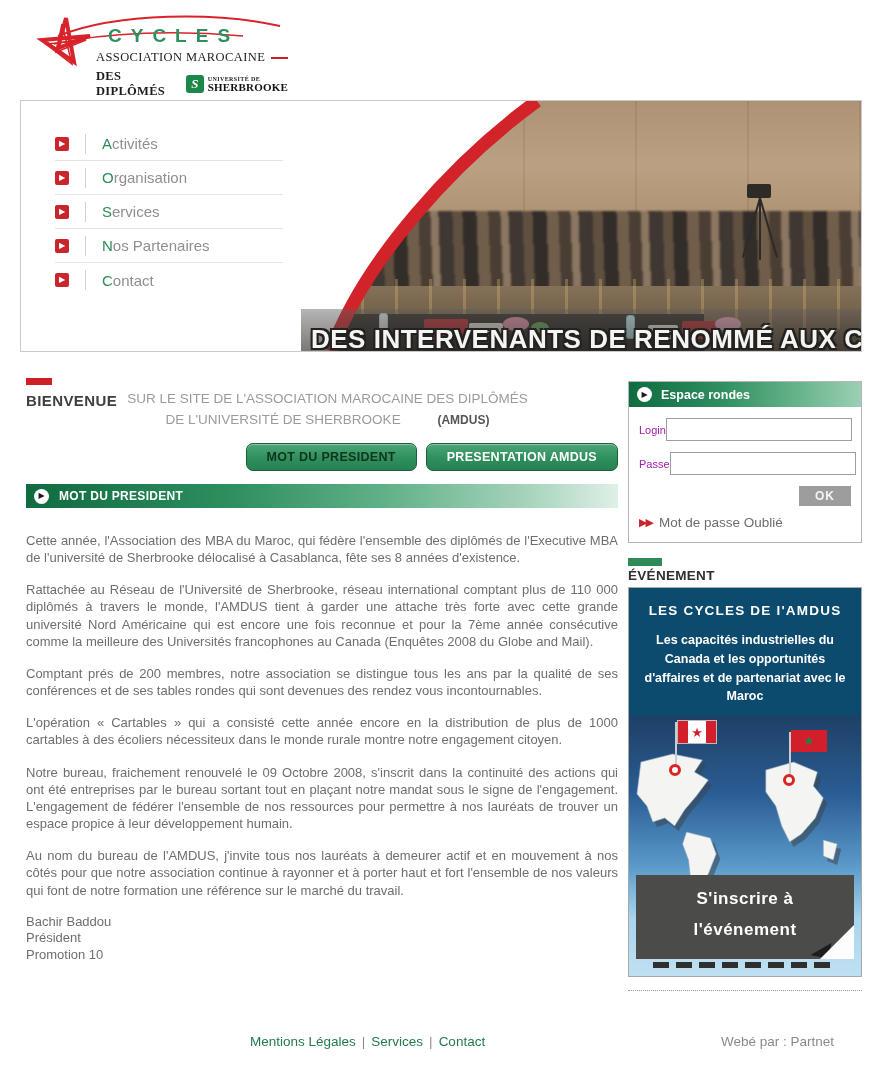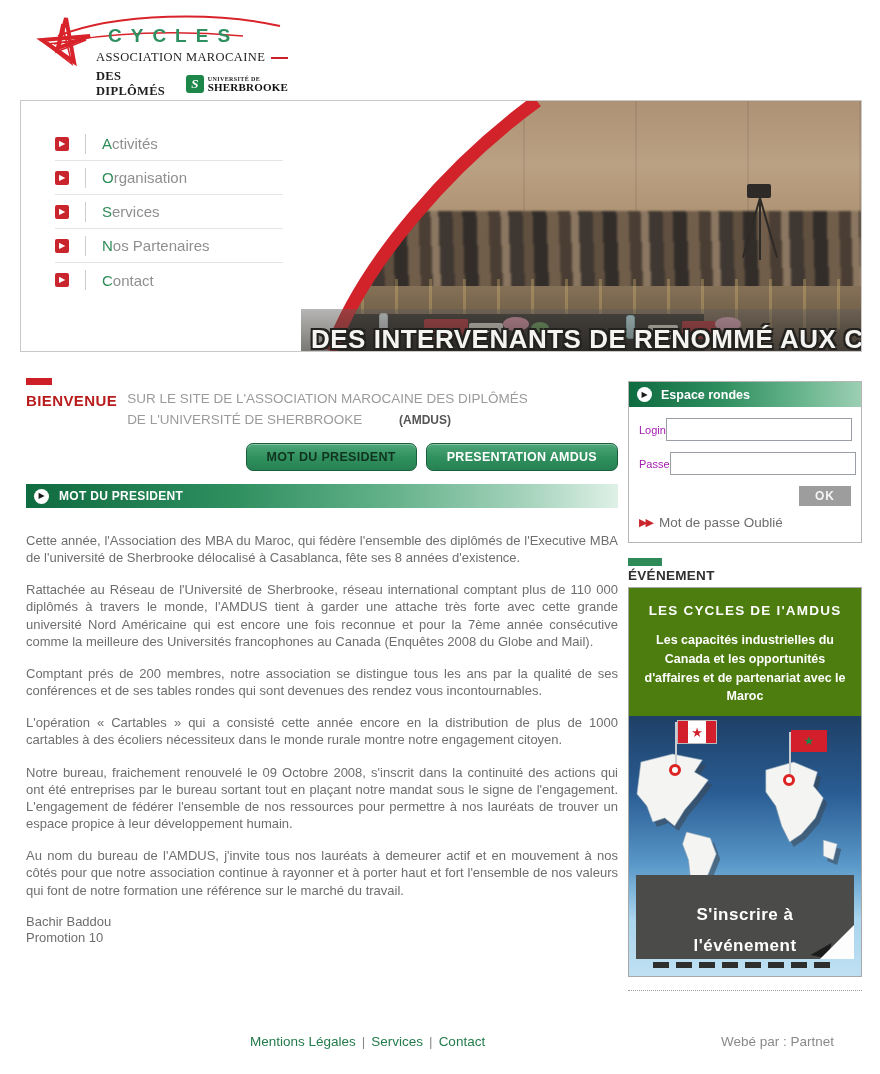--- a/index.html
+++ b/index.html
@@ -54,22 +54,22 @@
   .swoosh { position:absolute; left:0; top:0; height:100%; width:250px; }
   .hero-banner { position:absolute; left:0; right:0; bottom:0; height:42px; overflow:hidden;
           background:linear-gradient(180deg, rgba(96,93,88,.45), rgba(58,56,52,.68)); }
   .hero-banner .txt { position:absolute; left:10px; top:15px; font-size:26px; font-weight:bold; color:#f4f4f2;
           letter-spacing:.5px; white-space:nowrap;
           text-shadow:-2px -2px 0 #24221f, 2px -2px 0 #24221f, -2px 2px 0 #24221f, 2px 2px 0 #24221f, 0 2px 0 #24221f; }
 
   
   .red-mark { position:absolute; left:26px; top:378px; width:26px; height:7px; background:#cc1f26; }
   .welcome { position:absolute; left:26px; top:389px; width:592px; display:flex; }
-  .welcome-title { font-size:15px; font-weight:bold; color:#b91c1c; letter-spacing:.4px; padding-top:3px; }
-  .welcome-sub { margin-left:10px; color:#9b9b9b; font-size:13.5px; line-height:1.55; }
+  .welcome-title { font-size:15px; font-weight:bold; color:#404040; letter-spacing:.4px; padding-top:3px; }
+  .welcome-sub { margin-left:10px; color:#9b9b9b; font-size:13.5px; line-height:1.55;text-align:center; }
   .welcome-suffix { color:#555; font-weight:bold; font-size:12px;margin-left:33px; }
   .btn-row { position:absolute; left:26px; top:443px; width:592px; display:flex; justify-content:flex-end; gap:9px; }
   .gbtn { border:1px solid #17603a; border-radius:7px; padding:6px 20px; font-size:12.5px; font-weight:bold; letter-spacing:.3px;
           background:linear-gradient(180deg,#4da678 0%,#2f8f5d 55%,#27835а 100%);
           background:linear-gradient(180deg,#4da678 0%,#2f8f5d 55%,#278153 100%);
           cursor:pointer; box-shadow:inset 0 1px 0 rgba(255,255,255,.35); }
   .gbtn.dark-text { color:#10341f; }
   .gbtn.light-text { color:#fff; }
 
   .section-bar { position:absolute; left:26px; top:484px; width:592px; height:24px; display:flex; align-items:center; padding-left:8px;
@@ -94,36 +94,36 @@
   .ok-row { display:flex; justify-content:flex-end; }
   .ok-btn { width:52px; height:20px; background:#9d9d9d; color:#f4f4f4; font-weight:bold; font-size:12px; text-align:center;
           line-height:20px; letter-spacing:1px; cursor:pointer; }
   .forgot-row { display:flex; align-items:center; margin-top:9px; cursor:pointer; }
   .forgot-arrows { color:#c9252c; font-size:11px; letter-spacing:-2px; margin-right:7px; line-height:1; }
   .forgot-text { color:#6d6d6d; font-size:13.5px; }
 
   
   .green-mark { position:absolute; left:628px; top:558px; width:34px; height:8px; background:#2e8b57; }
   .event-heading { position:absolute; left:628px; top:568px; font-size:13.5px; font-weight:bold; color:#2f2f2f; letter-spacing:.3px; }
-  .poster { position:absolute; left:628px; top:587px; width:234px; height:390px; background:#4d7c0f; border:1px solid #a8a8a8; text-align:center; overflow:hidden; }
+  .poster { position:absolute; left:628px; top:587px; width:234px; height:390px; background:#0c4a6e; border:1px solid #a8a8a8; text-align:center; overflow:hidden; }
   .poster-title { margin-top:15px; color:#fff; font-weight:bold; font-size:13.5px; letter-spacing:1.2px; }
   .poster-sub { margin-top:13px; padding:0 8px; color:#fff; font-weight:bold; font-size:12.5px; line-height:1.5; }
   .map-zone { position:absolute; left:0; right:0; top:128px; bottom:0;
           background:linear-gradient(180deg,#1e4066 0%,#2a5d94 30%,#5b9aca 58%,#a9d5ee 78%,#bfe0f2 100%); }
   .map-zone svg { position:absolute; left:0; top:28px; width:100%; height:150px; }
   .flag { position:absolute; }
   .flag .pole { position:absolute; left:0; top:0; width:2px; height:44px; background:#c9ccd0; }
   .flag .pin { position:absolute; left:-6px; top:42px; width:12px; height:12px; border:3px solid #d22; border-radius:50%; background:#fff; }
   .flag .cloth { position:absolute; left:2px; top:-2px; }
   .canada-cloth { width:40px; height:24px; background:#fff; border:1px solid #bbb; display:flex; }
   .canada-band { width:10px; height:100%; background:#d21f2b; }
   .canada-mid { flex:1; display:flex; align-items:center; justify-content:center; color:#d21f2b; font-size:13px; line-height:1; }
   .morocco-cloth { width:36px; height:22px; background:#d21f2b; display:flex; align-items:center; justify-content:center; color:#1d8649; font-size:12px; line-height:1; }
   .cta-box { position:absolute; left:7px; right:7px; bottom:17px; height:84px; background:#4b4b49; color:#fff;
-          font-weight:bold; font-size:17px; letter-spacing:.5px; padding-top:24px; line-height:1.85; cursor:pointer; }
+          font-weight:bold; font-size:17px; letter-spacing:.5px; padding-top:8px; line-height:1.85; cursor:pointer; }
   .curl { position:absolute; right:0; bottom:0; width:0; height:0; border-bottom:34px solid #fdfdfd; border-left:34px solid transparent; }
   .curl-shadow { position:absolute; right:24px; bottom:2px; width:0; height:0; border-bottom:16px solid #1c1c1c; border-left:18px solid transparent; transform:rotate(12deg); }
   .sliver { position:absolute; left:24px; right:24px; bottom:8px; height:6px;
           background:repeating-linear-gradient(90deg,#2e2e2c 0 16px, transparent 16px 23px); }
   .dotted-sep { position:absolute; left:628px; top:990px; width:234px; border-top:1px dotted #9a9a9a; }
 
   
   .footer-links { position:absolute; left:250px; top:1034px; font-size:13.5px; }
   .footer-links a { color:#237a4b; text-decoration:none; cursor:pointer; }
   .footer-sep { color:#8a8a8a; margin:0 6px; }
@@ -239,20 +239,21 @@
   </div>
 
   <div class="article">
     <p>Cette année, l'Association des MBA du Maroc, qui fédère l'ensemble des diplômés de l'Executive MBA de l'université de Sherbrooke délocalisé à Casablanca, fête ses 8 années d'existence.</p>
     <p>Rattachée au Réseau de l'Université de Sherbrooke, réseau international comptant plus de 110 000 diplômés à travers le monde, l'AMDUS tient à garder une attache très forte avec cette grande université Nord Américaine qui est encore une fois reconnue et pour la 7ème année consécutive comme la meilleure des Universités francophones au Canada (Enquêtes 2008 du Globe and Mail).</p>
     <p>Comptant prés de 200 membres, notre association se distingue tous les ans par la qualité de ses conférences et de ses tables rondes qui sont devenues des rendez vous incontournables.</p>
     <p>L'opération « Cartables » qui a consisté cette année encore en la distribution de plus de 1000 cartables à des écoliers nécessiteux dans le monde rurale montre notre engagement citoyen.</p>
     <p>Notre bureau, fraichement renouvelé le 09 Octobre 2008, s'inscrit dans la continuité des actions qui ont été entreprises par le bureau sortant tout en plaçant notre mandat sous le signe de l'engagement. L'engagement de fédérer l'ensemble de nos ressources pour permettre à nos lauréats de trouver un espace propice à leur développement humain.</p>
     <p>Au nom du bureau de l'AMDUS, j'invite tous nos lauréats à demeurer actif et en mouvement à nos côtés pour que notre association continue à rayonner et à porter haut et fort l'ensemble de nos valeurs qui font de notre formation une référence sur le marché du travail.</p>
     <div class="sig">Bachir Baddou</div>
+    <div class="sig">Président</div>
     <div class="sig">Promotion 10</div>
   </div>
 
   <div class="member">
     <div class="member-head">
       <span class="play-circle">▶</span>
       <span class="member-title">Espace rondes</span>
     </div>
     <div class="member-body">
       <div class="field-row">

